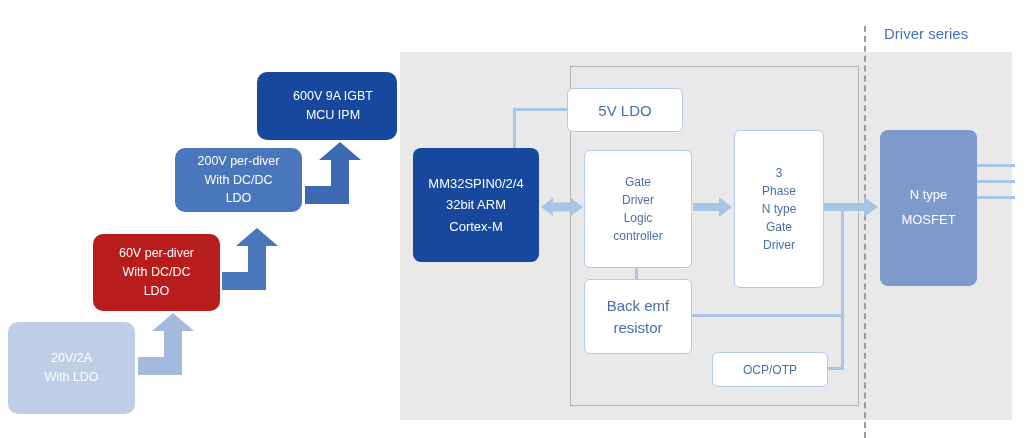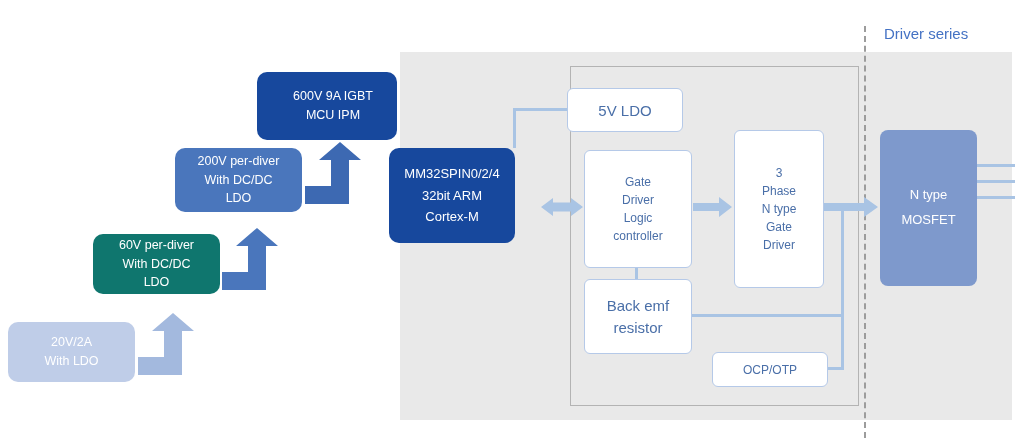--- a/index.html
+++ b/index.html
@@ -1,22 +1,22 @@
 <!DOCTYPE html>
 <html><head>
 <meta charset="utf-8">
 <style>
   html,body{margin:0;padding:0;background:#ffffff;}
   body{font-family:"Liberation Sans",sans-serif;}
   .canvas{position:relative;width:1031px;height:438px;background:#ffffff;overflow:hidden;}
 
   
   .step{position:absolute;border-radius:10px;color:#ffffff;display:flex;align-items:center;justify-content:center;text-align:center;font-size:12.5px;line-height:1.5;}
-  .step-20v{left:8px;top:322px;width:127px;height:60px;background:#bfcde8;}
-  .step-60v{left:93px;top:234px;width:127px;height:60px;background:#0f766e;}
+  .step-20v{left:8px;top:322px;width:127px;height:92px;background:#bfcde8;}
+  .step-60v{left:93px;top:234px;width:127px;height:77px;background:#b91c1c;}
   .step-200v{left:175px;top:148px;width:127px;height:64px;background:#4a76bc;}
   .step-600v{left:257px;top:72px;width:128px;height:68px;background:#17489d;padding-left:12px;}
   .stair-arrow{position:absolute;}
   .sa1{left:138px;top:313px;} .sa1 polygon{fill:#a3b9de;}
   .sa2{left:222px;top:228px;} .sa2 polygon{fill:#4a76bc;}
   .sa3{left:305px;top:142px;} .sa3 polygon{fill:#3d69b2;}
 
   
   .panel{position:absolute;left:400px;top:52px;width:612px;height:368px;background:#e9e9e9;}
   .frame{position:absolute;left:570px;top:66px;width:287px;height:338px;border:1px solid #b3b3b3;}
@@ -26,21 +26,21 @@
   .predriver-label{left:424px;top:388px;}
 
   .wbox{position:absolute;background:#ffffff;border:1.5px solid #b5c9e8;border-radius:6px;color:#4a6fa8;display:flex;align-items:center;justify-content:center;text-align:center;}
   .ldo5v{left:567px;top:88px;width:114px;height:42px;font-size:15px;}
   .gatelogic{left:584px;top:150px;width:106px;height:116px;font-size:12px;line-height:1.5;}
   .phasedrv{left:734px;top:130px;width:88px;height:156px;font-size:12px;line-height:1.5;}
   .backemf{left:584px;top:279px;width:106px;height:73px;font-size:15px;line-height:1.45;}
   .ocp{left:712px;top:352px;width:114px;height:33px;font-size:12px;}
 
   .bbox{position:absolute;border-radius:8px;color:#ffffff;display:flex;align-items:center;justify-content:center;text-align:center;}
-  .mcu{left:389px;top:148px;width:126px;height:95px;background:#17489d;font-size:13px;line-height:1.65;border-radius:10px;}
+  .mcu{left:413px;top:148px;width:126px;height:114px;background:#17489d;font-size:13px;line-height:1.65;}
   .mosfet{left:880px;top:130px;width:97px;height:156px;background:#7e99cc;font-size:13px;line-height:1.9;}
 
   .conn{position:absolute;background:#a9c4e4;}
   .c-ldo-h{left:513px;top:108px;width:70px;height:3px;}
   .c-ldo-v{left:513px;top:108px;width:3px;height:40px;}
   .c-gate-emf{left:635px;top:266px;width:3px;height:13px;}
   .c-emf-h{left:690px;top:314px;width:154px;height:3px;}
   .c-ocp-h{left:826px;top:367px;width:18px;height:3px;}
   .c-bus-v{left:841px;top:208px;width:3px;height:162px;}
   .c-out1{left:977px;top:164px;width:38px;height:3px;}

